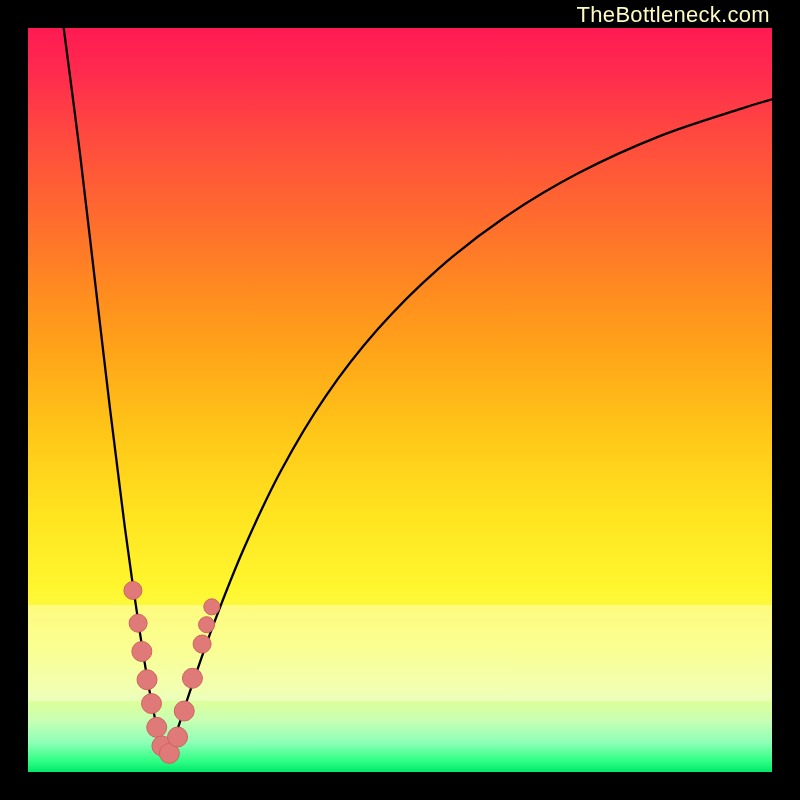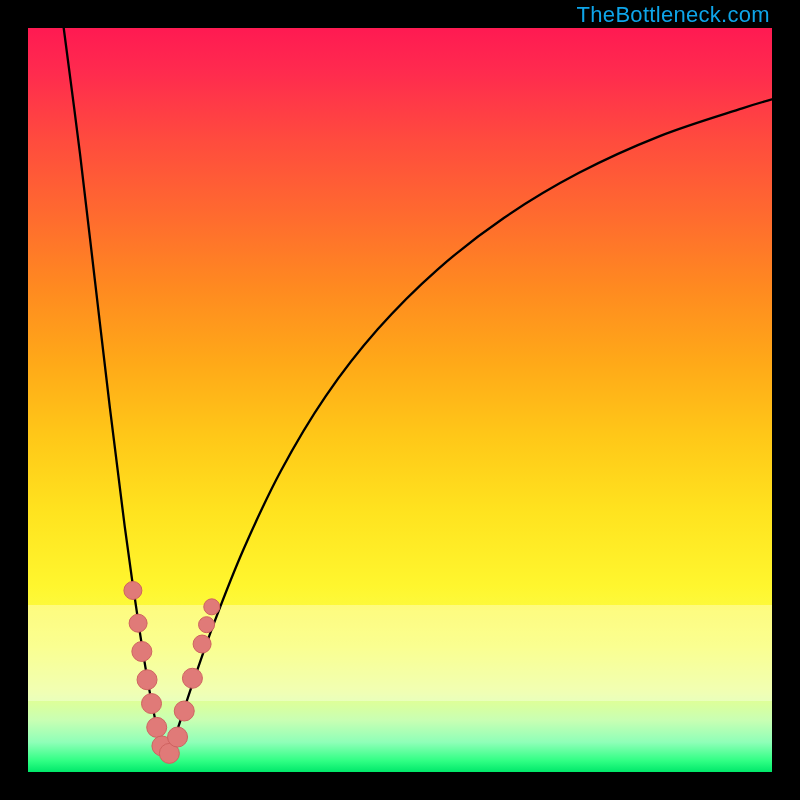--- a/index.html
+++ b/index.html
@@ -52,21 +52,21 @@
     background: rgba(255,255,255,0.35);
   }
   .curve, .markers {
     position: absolute;
     inset: 0;
   }
   .watermark {
     position: absolute;
     top: 2px;
     right: 30px;
-    color: #0ea5e9;
+    color: #fef9c3;
     font-size: 22px;
     letter-spacing: 0.3px;
     user-select: none;
   }
 </style>
 </head>
 <body>
 
 <div class="outer">
   <div class="watermark">TheBottleneck.com</div>

